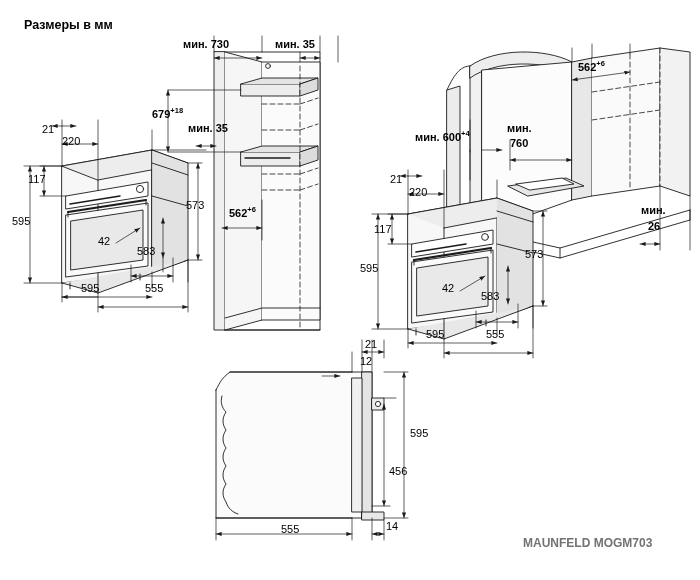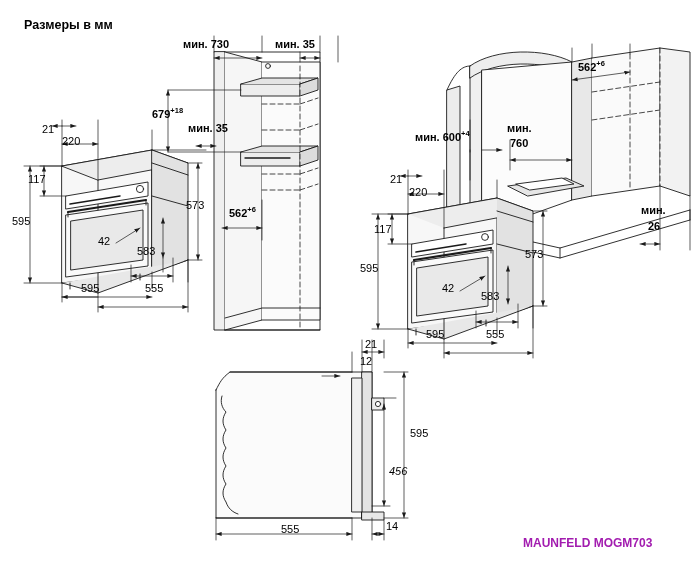--- a/index.html
+++ b/index.html
@@ -43,21 +43,21 @@
     font-size: 12.5px;
     font-weight: bold;
     color: #000;
   }
   #model {
     position: absolute;
     left: 487px;
     top: 536px;
     font-size: 12px;
     font-weight: bold;
-    color: #a21caf;
+    color: #737373;
     padding-left: 36px;
   }
 </style>
 </head>
 <body>
 
 <div id="page">
 
   <div id="title">Размеры в мм</div>
   <div id="model">MAUNFELD MOGM703</div>
@@ -334,17 +334,17 @@
   <div class="lbl" style="left:360px; top:263px;">595</div>
   <div class="lbl" style="left:442px; top:283px;">42</div>
   <div class="lbl" style="left:481px; top:291px;">583</div>
   <div class="lbl" style="left:525px; top:249px;">573</div>
   <div class="lbl" style="left:426px; top:329px;">595</div>
   <div class="lbl" style="left:486px; top:329px;">555</div>
 
   <div class="lbl" style="left:313px; top:356px;margin-left:47px;">12</div>
   <div class="lbl" style="left:365px; top:339px;">21</div>
   <div class="lbl" style="left:410px; top:428px;">595</div>
-  <div class="lbl" style="left:389px; top:466px;font-style:italic;">456</div>
+  <div class="lbl" style="left:389px; top:466px;">456</div>
   <div class="lbl" style="left:281px; top:524px;">555</div>
   <div class="lbl" style="left:386px; top:521px;text-align:right;">14</div>
 
 </div>
 
 </body></html>

